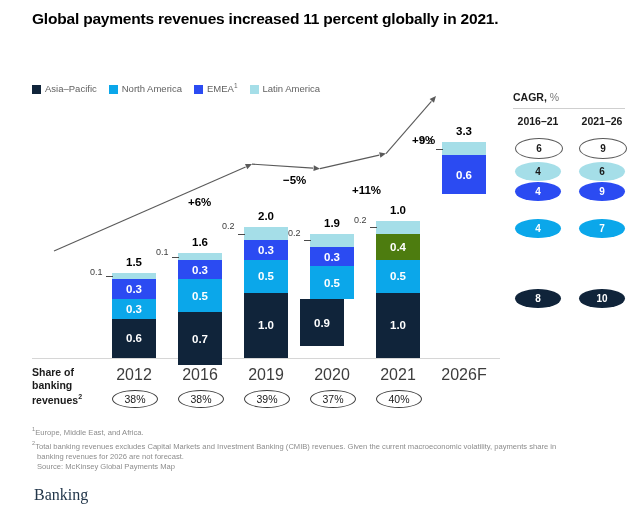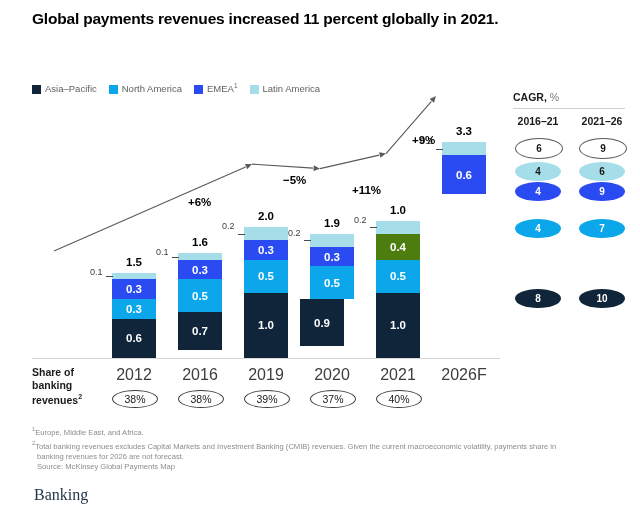--- a/index.html
+++ b/index.html
@@ -135,21 +135,21 @@
       <div class="seg on-dark" style="background: rgb(43, 75, 242); height: 19.6364px; top: 279.455px; left: 112px; position: absolute;">
         <span>0.3</span>
       </div>
       <div class="seg on-light" style="background: rgb(165, 222, 232); height: 6.54545px; top: 272.909px; left: 112px; position: absolute;"></div>
       <div class="tiny-label" style="left: 90px; top: 266.909px;">0.1</div>
       <div class="tiny-dash" style="left: 106px; top: 276.182px;"></div>
       <div class="bar-total" style="left: 112px; top: 255.909px;">1.5</div>
       <div class="xlabel" style="left: 106px; top: 366px;">2012</div>
       <div class="share-pill" style="left: 112px; top: 390px;">38%</div>
       <div class="bar" style="left: 178px;"></div>
-      <div class="seg on-dark" style="background: rgb(16, 36, 58); height: 38px; top: 312.182px; left: 178px; position: absolute;">
+      <div class="seg on-dark" style="background: rgb(16, 36, 58); height: 53px; top: 312.182px; left: 178px; position: absolute;">
         <span>0.7</span>
       </div>
       <div class="seg on-dark" style="background: rgb(11, 167, 234); height: 32.7273px; top: 279.455px; left: 178px; position: absolute;">
         <span>0.5</span>
       </div>
       <div class="seg on-dark" style="background: rgb(43, 75, 242); height: 19.6364px; top: 259.818px; left: 178px; position: absolute;">
         <span>0.3</span>
       </div>
       <div class="seg on-light" style="background: rgb(165, 222, 232); height: 6.54545px; top: 253.273px; left: 178px; position: absolute;"></div>
       <div class="tiny-label" style="left: 156px; top: 247.273px;">0.1</div>

